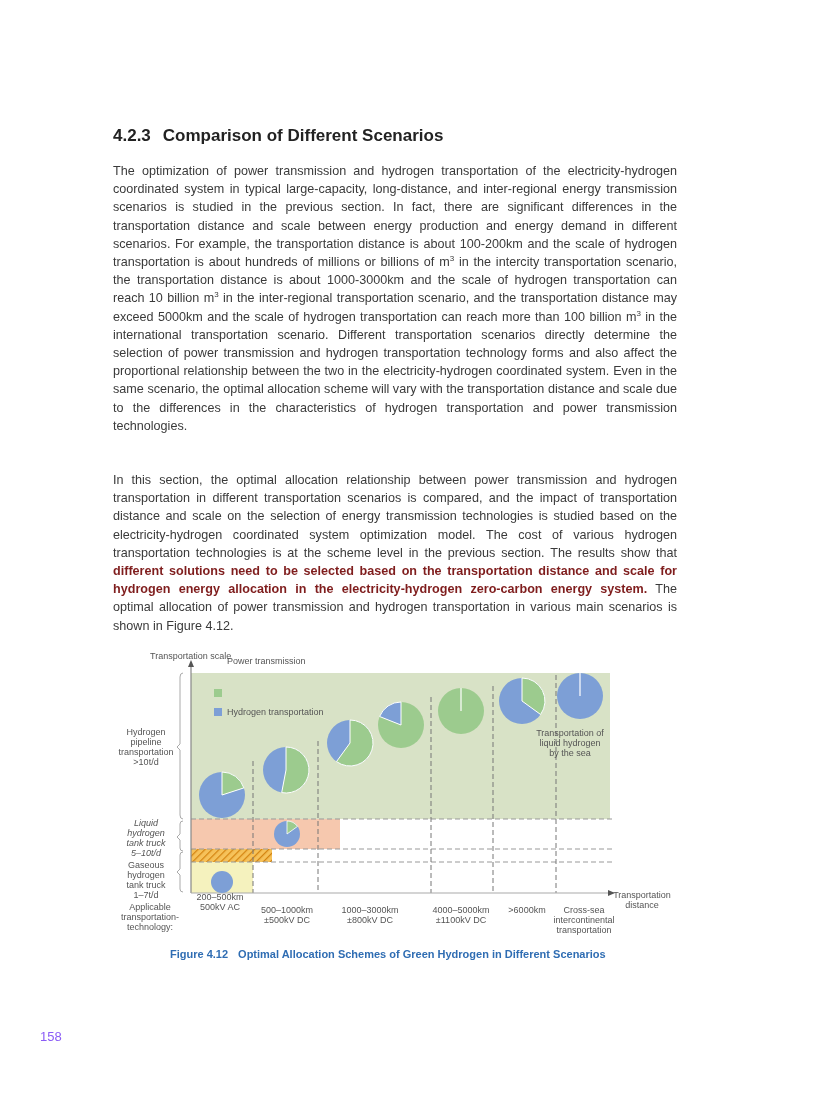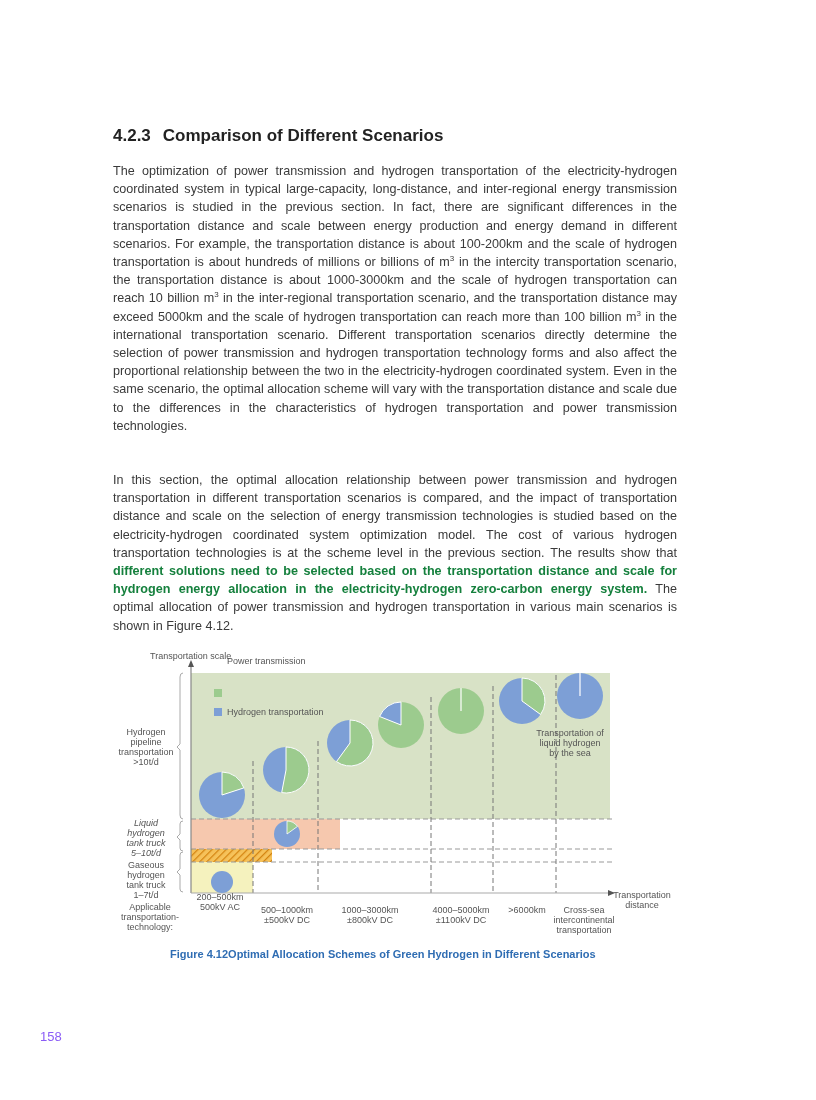--- a/index.html
+++ b/index.html
@@ -1,28 +1,28 @@
 <!DOCTYPE html>
 <html><head>
 <meta charset="utf-8">
 <style>
   html,body{margin:0;padding:0;background:#fff;}
   body{width:816px;height:1100px;position:relative;overflow:hidden;font-family:"Liberation Sans",sans-serif;color:#333;}
   .heading{position:absolute;left:113px;top:126px;font-size:17px;font-weight:bold;color:#222;}
   .heading .num{margin-right:12px;}
   .para{position:absolute;left:113px;width:564px;font-size:12.6px;line-height:18.2px;text-align:justify;color:#3a3a3a;margin:0;}
-  .para b{color:#15803d;}
+  .para b{color:#7f1d1d;}
   #p1{top:162px;}
   #p2{top:471px;}
   sup{font-size:8px;line-height:0;}
   .figure{position:absolute;left:0;top:0;width:816px;height:1000px;pointer-events:none;}
   .figure svg{position:absolute;left:0;top:0;}
   .fig-text{position:absolute;font-size:9px;color:#555;text-align:center;line-height:10px;}
   .caption{position:absolute;left:170px;top:948px;font-size:11px;font-weight:bold;color:#2f6db3;}
-  .caption .fnum{}
+  .caption .fnum{margin-right:10px;}
   .pagenum{position:absolute;left:40px;top:1029px;font-size:13px;color:#8b5cf6;}
 </style>
 </head>
 <body>
 
 <div class="heading">
   <span class="num">4.2.3</span><span>Comparison of Different Scenarios</span>
 </div>
 
 <p class="para" id="p1"><span>The optimization of power transmission and hydrogen transportation of the electricity-hydrogen coordinated system in typical large-capacity, long-distance, and inter-regional energy transmission scenarios is studied in the previous section. In fact, there are significant differences in the transportation distance and scale between energy production and energy demand in different scenarios. For example, the transportation distance is about 100-200km and the scale of hydrogen transportation is about hundreds of millions or billions of m</span><sup>3</sup><span> in the intercity transportation scenario, the transportation distance is about 1000-3000km and the scale of hydrogen transportation can reach 10 billion m</span><sup>3</sup><span> in the inter-regional transportation scenario, and the transportation distance may exceed 5000km and the scale of hydrogen transportation can reach more than 100 billion m</span><sup>3</sup><span> in the international transportation scenario. Different transportation scenarios directly determine the selection of power transmission and hydrogen transportation technology forms and also affect the proportional relationship between the two in the electricity-hydrogen coordinated system. Even in the same scenario, the optimal allocation scheme will vary with the transportation distance and scale due to the differences in the characteristics of hydrogen transportation and power transmission technologies.</span></p>

